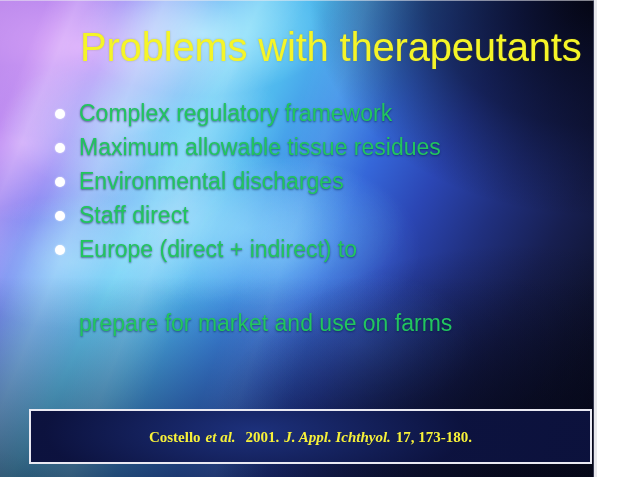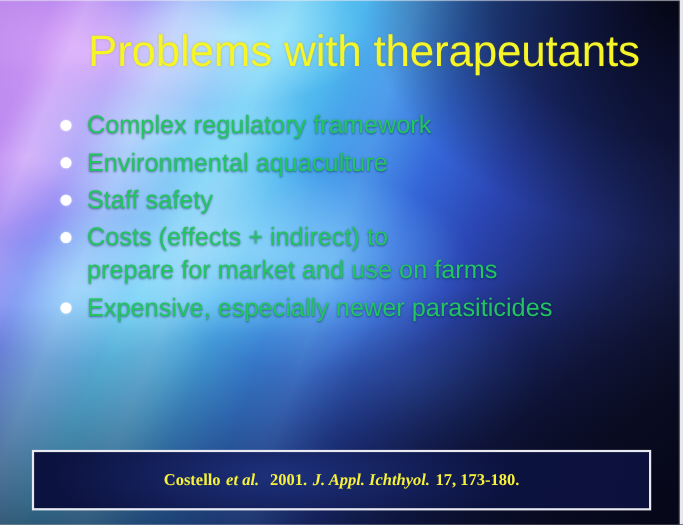--- a/index.html
+++ b/index.html
@@ -2,25 +2,26 @@
 <html><head>
 <meta charset="utf-8">
 <style>
   html, body {
     margin: 0;
     padding: 0;
     background: #ffffff;
   }
   #slide {
     position: relative;
-    width: 621px;
+    width: 557px;
     height: 477px;
     overflow: hidden;
     background: #0a0a1e;
     font-family: "Liberation Sans", sans-serif;
+    padding-left: 40px;
   }
 
   
   .bg-layer {
     position: absolute;
     inset: 0;
     pointer-events: none;
   }
   .bg-base {
     background:
@@ -136,20 +137,21 @@
   }
   .bullet-text {
     font-size: 23px;
     line-height: 30px;
     color: #22c55e;
     text-shadow: 0 1px 2px rgba(0,20,60,0.55);
     white-space: nowrap;
   }
   .bullet-text.cont {
     display: block;
+    margin-top: 44px;
   }
 
   
   #citation-box {
     position: absolute;
     left: 29px;
     top: 409px;
     width: 563px;
     height: 55px;
     box-sizing: border-box;
@@ -198,50 +200,50 @@
   <div id="bullets">
 
     <div class="bullet-row">
       <span class="bullet-dot"></span>
       <span class="bullet-textwrap">
         <span class="bullet-text">Complex regulatory framework</span>
       </span>
     </div>
 
 
-
-    <div class="bullet-row">
-      <span class="bullet-dot"></span>
-      <span class="bullet-textwrap">
-        <span class="bullet-text">Environmental aquaculture</span>
-      </span>
-    </div>
-
-
-    <div class="bullet-row">
-      <span class="bullet-dot"></span>
-      <span class="bullet-textwrap">
-        <span class="bullet-text">Staff safety</span>
-      </span>
-    </div>
-
-    <div class="bullet-row">
-      <span class="bullet-dot"></span>
-      <span class="bullet-textwrap">
-        <span class="bullet-text">Costs (effects + indirect) to</span>
+    <div class="bullet-row">
+      <span class="bullet-dot"></span>
+      <span class="bullet-textwrap">
+        <span class="bullet-text">Maximum allowable tissue residues</span>
+      </span>
+    </div>
+
+    <div class="bullet-row">
+      <span class="bullet-dot"></span>
+      <span class="bullet-textwrap">
+        <span class="bullet-text">Environmental discharges</span>
+      </span>
+    </div>
+
+
+    <div class="bullet-row">
+      <span class="bullet-dot"></span>
+      <span class="bullet-textwrap">
+        <span class="bullet-text">Staff direct</span>
+      </span>
+    </div>
+
+    <div class="bullet-row">
+      <span class="bullet-dot"></span>
+      <span class="bullet-textwrap">
+        <span class="bullet-text">Europe (direct + indirect) to</span>
         <span class="bullet-text cont">prepare for market and use on farms</span>
       </span>
     </div>
 
-    <div class="bullet-row">
-      <span class="bullet-dot"></span>
-      <span class="bullet-textwrap">
-        <span class="bullet-text">Expensive, especially newer parasiticides</span>
-      </span>
-    </div>
 
   </div>
 
   <div id="citation-box">
     <div class="citation-line">
       <span>Costello</span><span class="sp"></span><span class="it">et al.</span><span class="sp"></span><span class="sp"></span><span>2001.</span><span class="sp"></span><span class="it">J. Appl. Ichthyol.</span><span class="sp"></span><span>17, 173-180.</span>
     </div>
   </div>
 
 </div>

